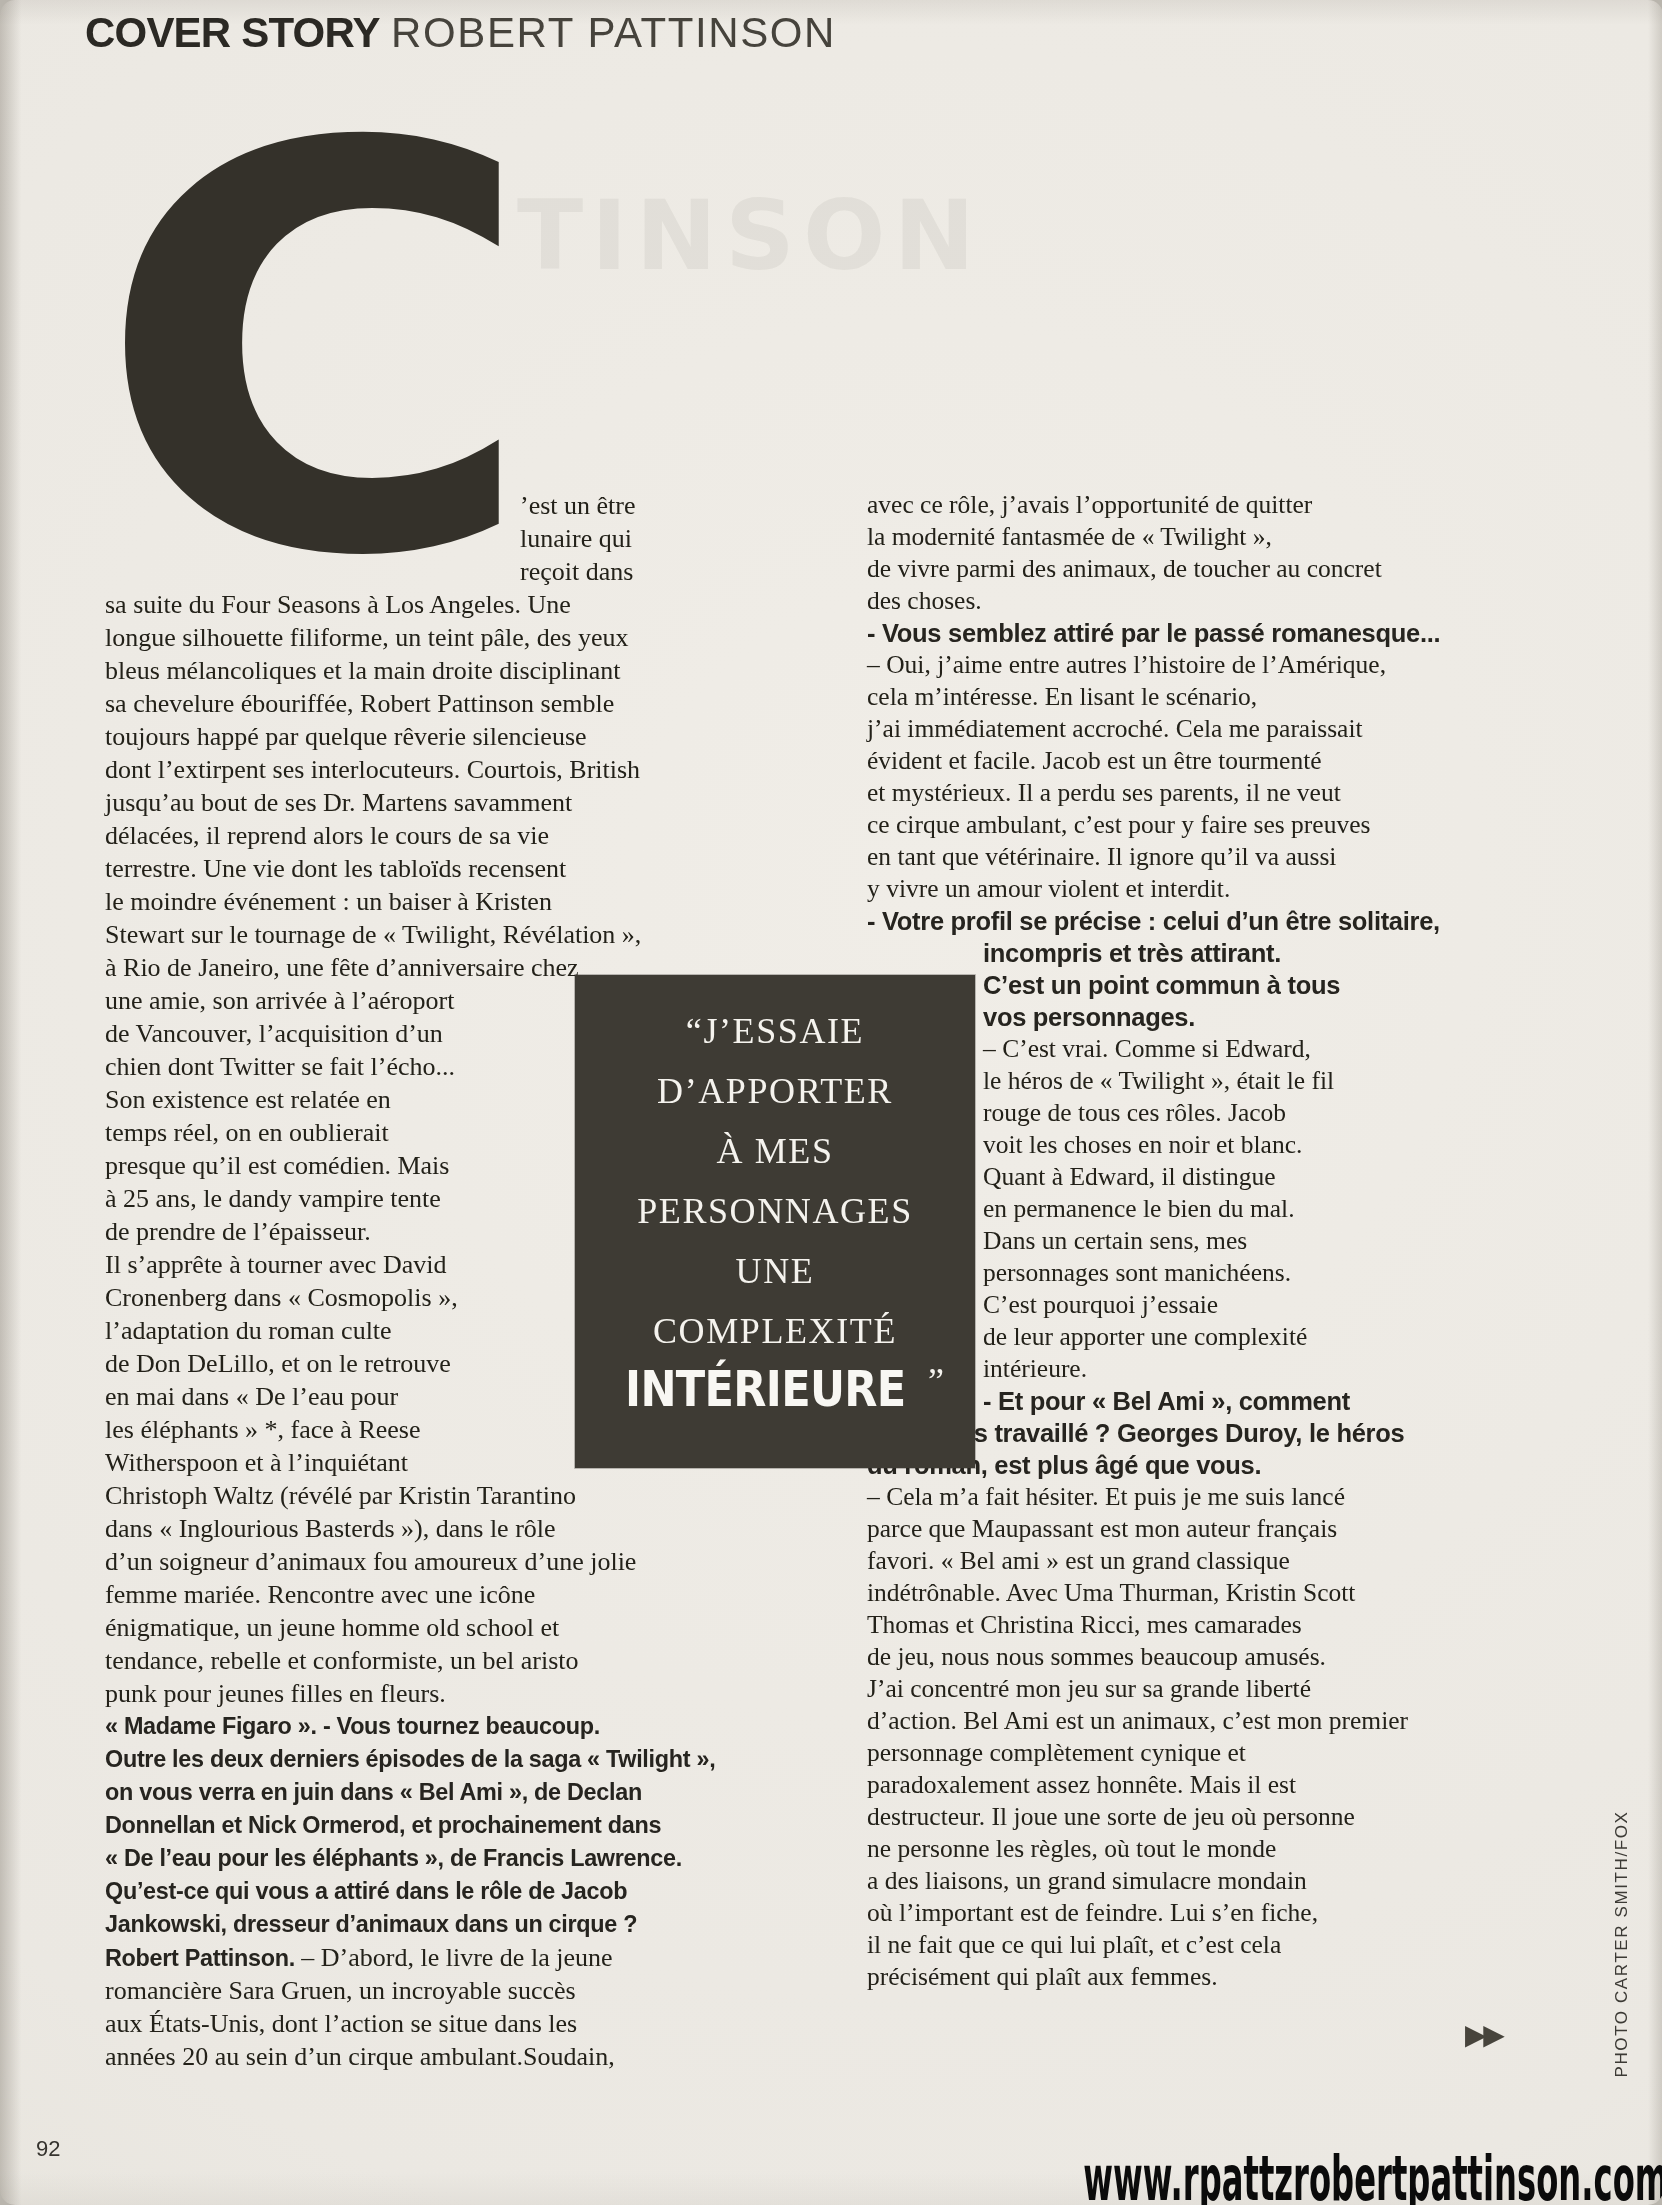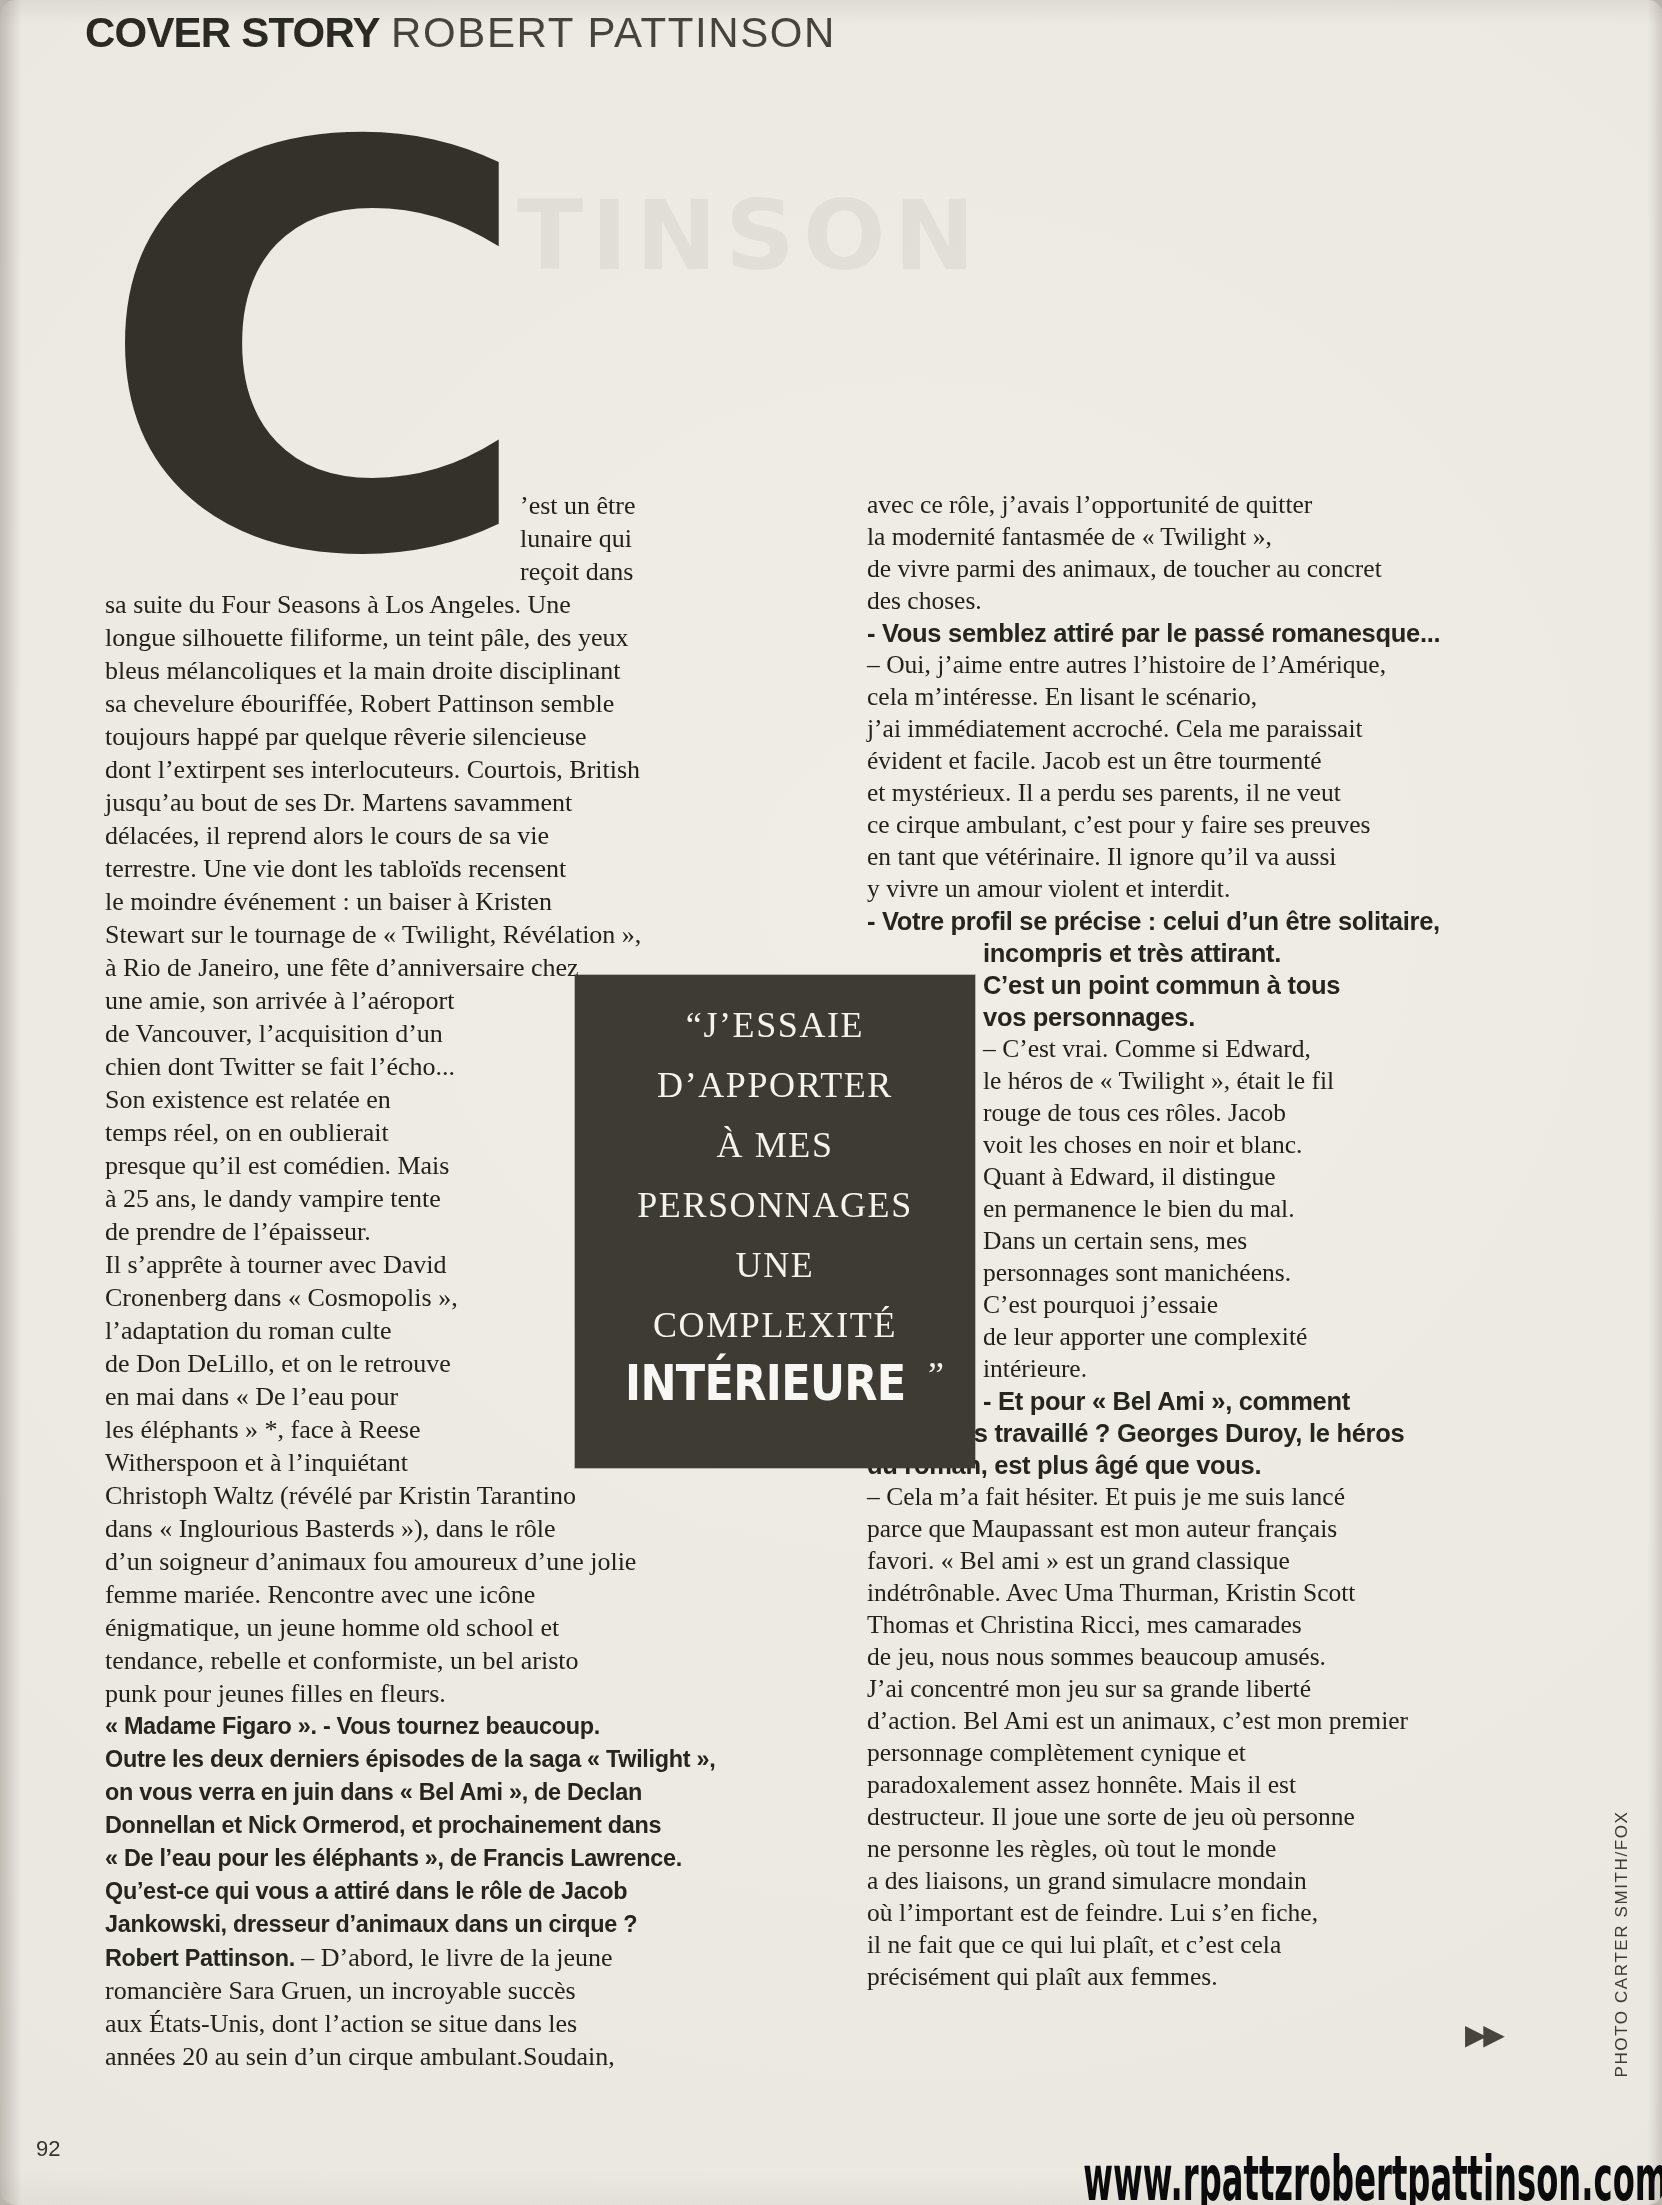--- a/index.html
+++ b/index.html
@@ -28,21 +28,21 @@
   .col.right{left:867px;width:640px;}
   .ln{height:33px;line-height:33px;font-size:26px;white-space:pre;}
   .col.right .ln{height:32px;line-height:32px;font-size:25.5px;}
   .ln.cap{margin-left:415px;}
   .ln.b, .ln b.lead{font-family:"Liberation Sans",sans-serif;font-weight:bold;
     font-size:23.4px;letter-spacing:-0.3px;color:#26241f;}
   .ln.in{margin-left:116px;}
 
   .quote-box{position:absolute;left:575px;top:975px;width:400px;height:493px;
     background:#3e3b34;box-shadow:0 0 0 0.8px rgba(40,38,33,0.35);}
-  .q-lines{padding-top:20px;text-align:center;}
+  .q-lines{padding-top:26px;text-align:center;}
   .qln{font:36px/60px "Liberation Serif",serif;letter-spacing:1.6px;color:#f5f3ee;}
   .q-em{text-align:center;margin-top:3.3px;white-space:nowrap;}
   .q-em .em{display:inline-block;font:bold 49px/51px "DejaVu Sans",sans-serif;
     transform:scaleX(0.88);transform-origin:center;letter-spacing:-0.8px;color:#f8f7f3;}
   .q-close{font:36px/33px "Liberation Serif",serif;vertical-align:13px;color:#f5f3ee;margin-left:3.3px;}
 
   .pagenum{position:absolute;left:36px;top:2138px;font:22px/1 "Liberation Sans",sans-serif;color:#35332e;}
   .credit{position:absolute;left:1621px;top:1944px;transform:translate(-50%,-50%) rotate(-90deg);
     font:17px/1 "Liberation Sans",sans-serif;letter-spacing:1.6px;color:#3c3a35;white-space:nowrap;}
   .arrows{position:absolute;left:1465px;top:2021px;font:28px/1 "DejaVu Sans",sans-serif;

